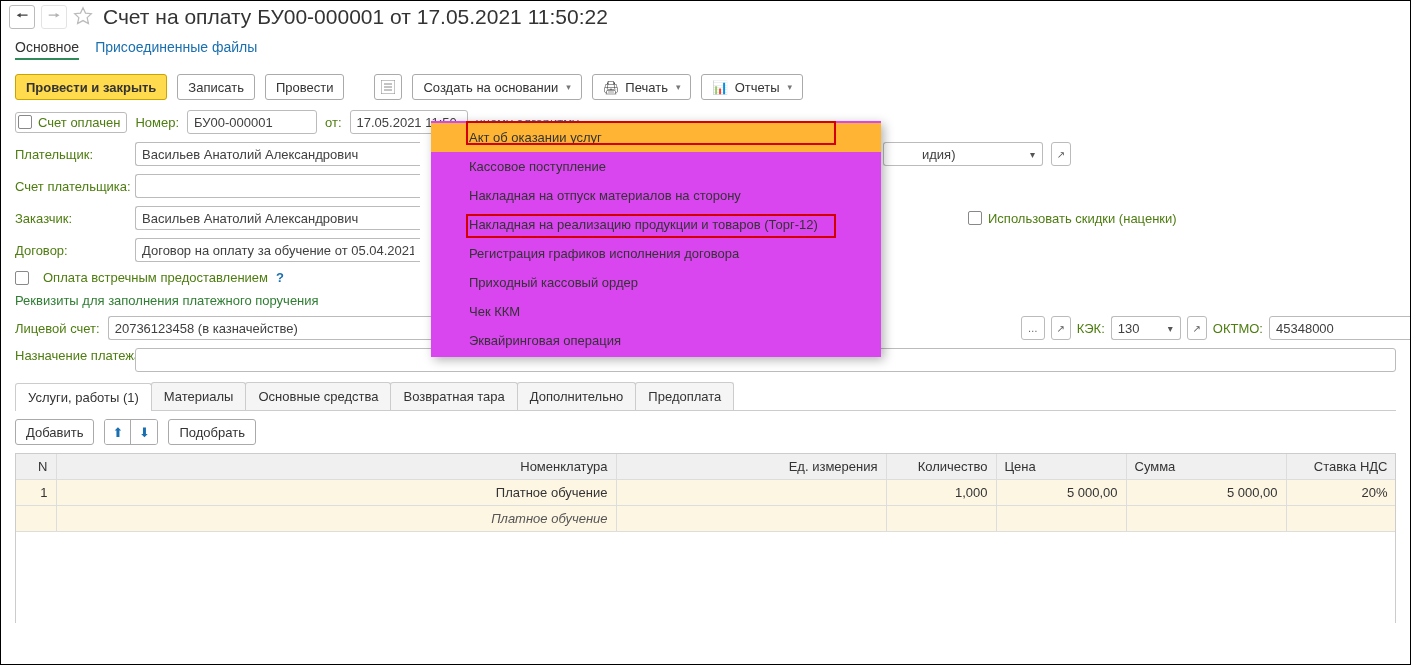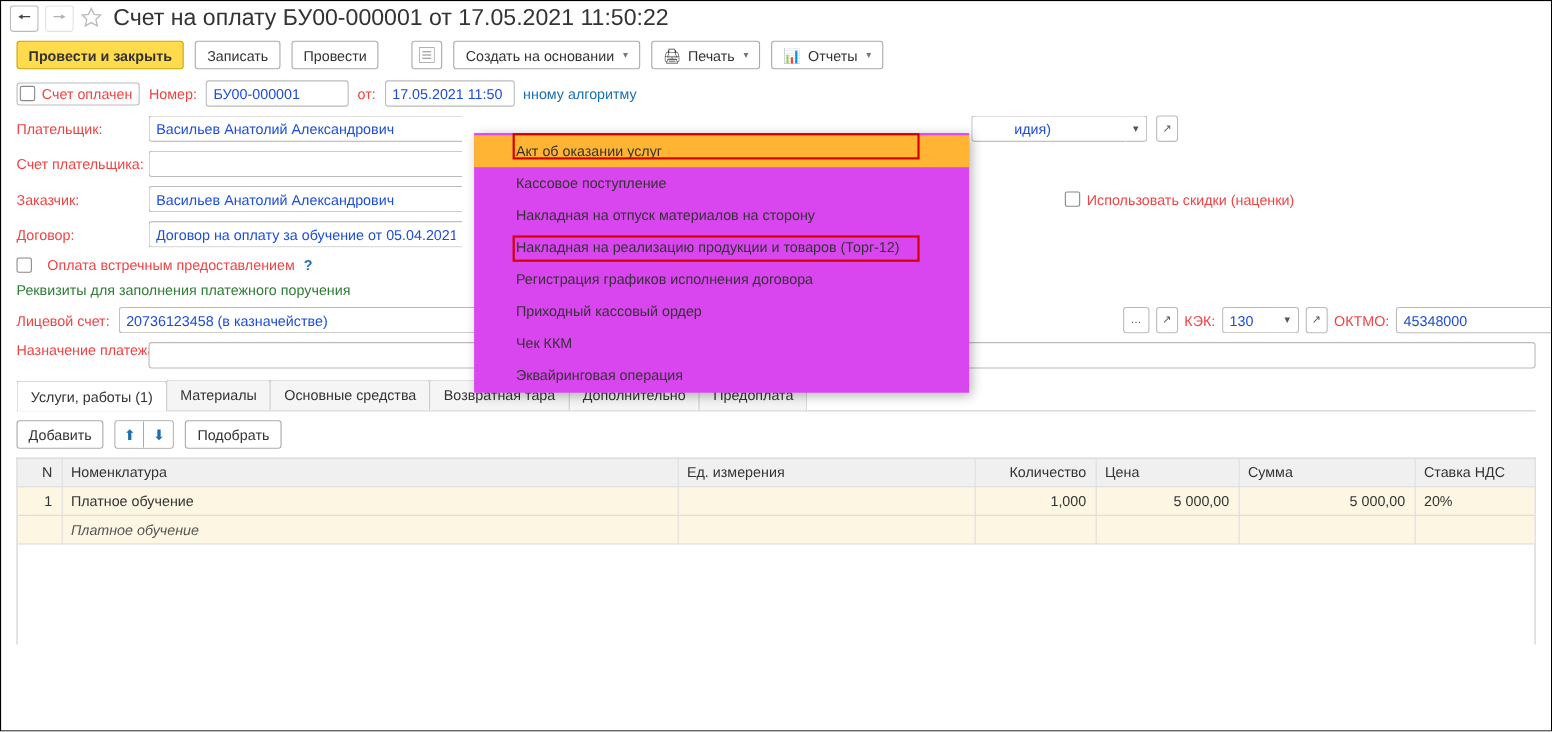--- a/index.html
+++ b/index.html
@@ -94,32 +94,32 @@
   .form-area {
     padding: 0 14px;
   }
   .row {
     display: flex;
     align-items: center;
     gap: 8px;
     margin-bottom: 8px;
   }
   .lbl {
-    color: #ef4444;
+    color: #4d7c0f;
     white-space: nowrap;
   }
   .col-lbl { width: 112px; }
   input.txt, .txt {
     height: 24px;
     border: 1px solid #bbb;
     border-radius: 3px;
     padding: 0 6px;
     font: inherit;
     background: #fff;
-    color: #1d4ed8;
+    color: #404040;
   }
   .input-group {
     display: inline-flex;
     align-items: stretch;
     height: 24px;
   }
   .input-group input.txt {
     border-top-right-radius: 0;
     border-bottom-right-radius: 0;
     border-right: none;
@@ -226,21 +226,21 @@
     border-top: 1px solid #ccc;
     border-left: 1px solid #ccc;
     border-right: 1px solid #ccc;
     overflow: hidden;
   }
   .grid table { width: 100%; border-collapse: collapse; table-layout: fixed; }
   .grid th, .grid td {
     border-bottom: 1px solid #ddd;
     border-right: 1px solid #ddd;
     padding: 5px 8px;
-    text-align: left;
+    text-align: right;
     vertical-align: middle;
     font-weight: normal;
     font-size: 13px;
   }
   .grid th {
     background: #f0f0f0;
     font-weight: normal;
   }
   .grid tr.datarow { background: #fdf6e3; }
   .grid td.num { text-align: right; }
@@ -262,20 +262,24 @@
     <div class="nav-btn">🠔</div>
     <div class="nav-btn" style="opacity:.4">🠖</div>
     <span class="star-icon">
       <svg viewBox="0 0 24 24" fill="none" stroke="#bbb" stroke-width="1.5">
           <polygon points="12,2 15,8.5 22,9.3 17,14 18.5,21 12,17.5 5.5,21 7,14 2,9.3 9,8.5"></polygon>
         </svg>
     </span>
     <span class="title">Счет на оплату БУ00-000001 от 17.05.2021 11:50:22</span>
   </div>
 
+  <div class="section-tabs">
+    <span class="section-tab active">Основное</span>
+    <span class="section-tab link">Присоединенные файлы</span>
+  </div>
 
   <div class="toolbar">
     <button class="btn primary">Провести и закрыть</button>
     <button class="btn">Записать</button>
     <button class="btn">Провести</button>
     <button class="btn icon-only" style="margin-left:20px">
       <svg width="14" height="14">
           <rect x="0" y="0" width="14" height="14" fill="none" stroke="#888"></rect>
           <line x1="3" y1="4" x2="11" y2="4" stroke="#888"></line>
           <line x1="3" y1="7" x2="11" y2="7" stroke="#888"></line>

